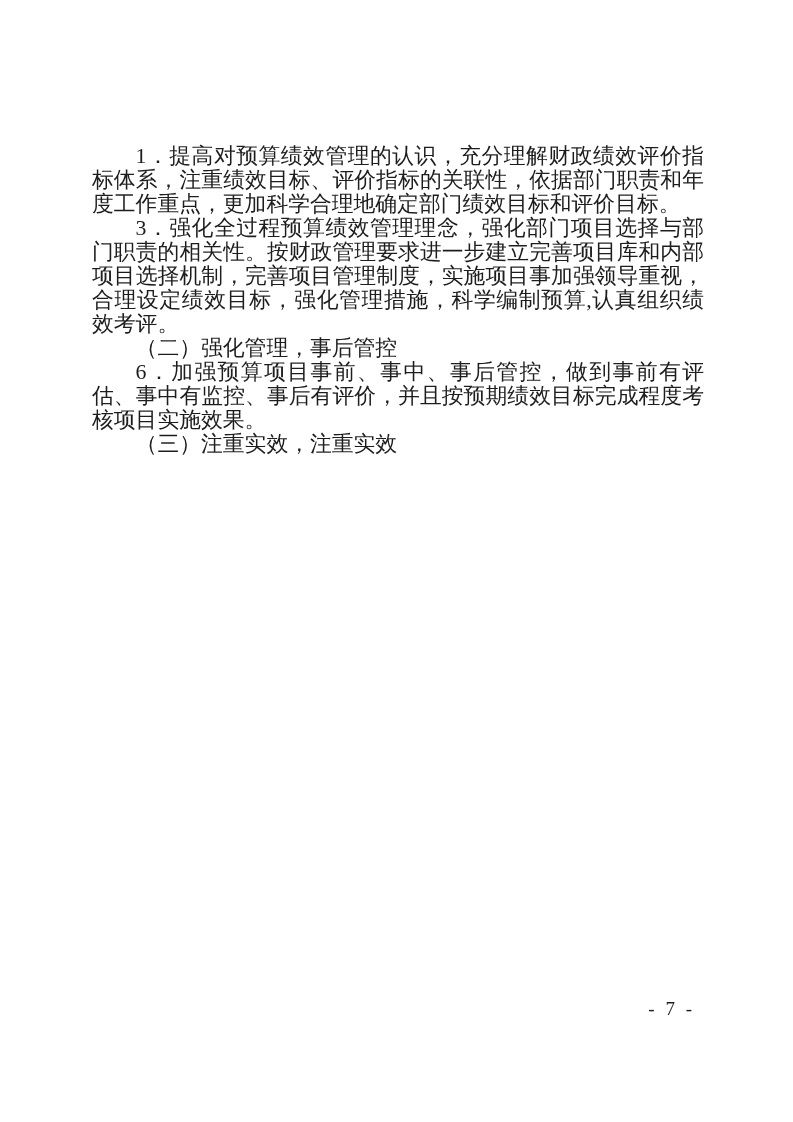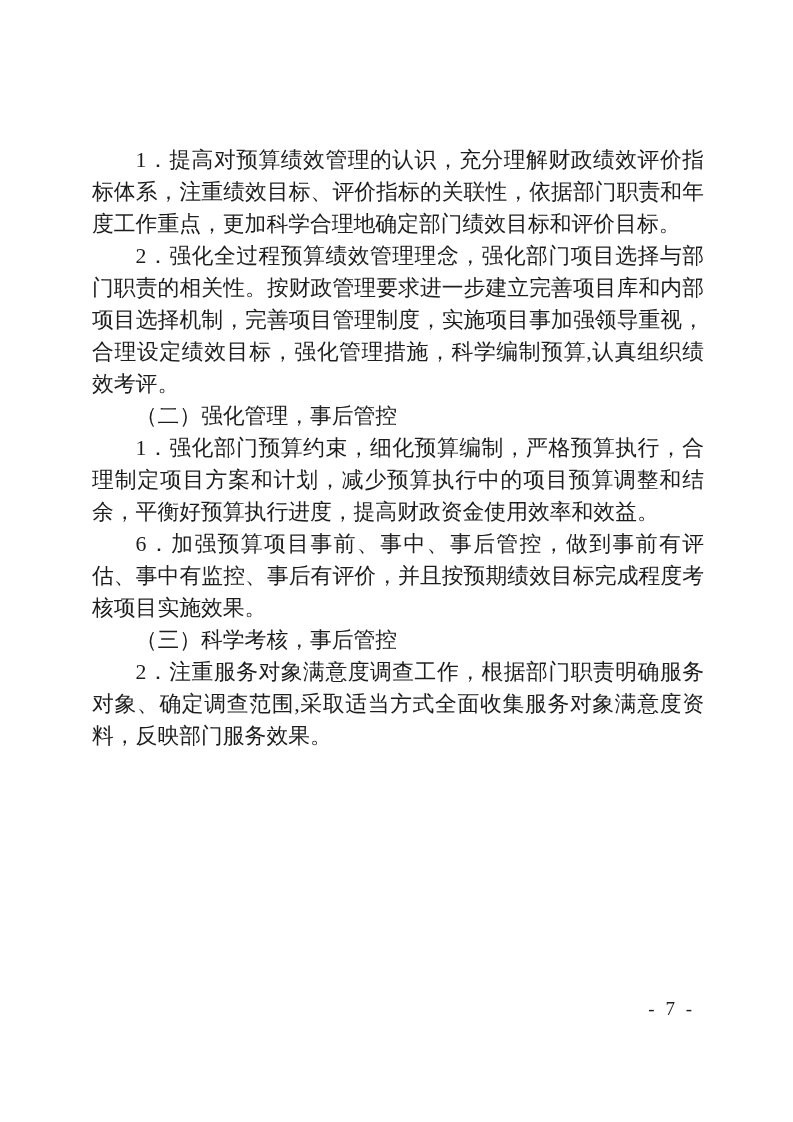--- a/index.html
+++ b/index.html
@@ -20,42 +20,40 @@
   .content {
     position: absolute;
     left: 92px;
     top: 144px;
     width: 612px;
   }
   .content p {
     margin: 0;
     padding: 0;
     font-size: 21.8px;
-    line-height: 32px;
+    line-height: 24px;
     text-align: justify;
     text-indent: 2em;
     word-break: break-all;
   }
   .page-number {
     position: absolute;
     top: 998px;
     right: 98px;
     font-size: 19px;
     letter-spacing: 3px;
     white-space: pre;
     color: #1d1d1d;
   }
 </style>
 </head>
 <body>
 
 <div class="page">
   <div class="content">
     <p>1．提高对预算绩效管理的认识，充分理解财政绩效评价指标体系，注重绩效目标、评价指标的关联性，依据部门职责和年度工作重点，更加科学合理地确定部门绩效目标和评价目标。</p>
-    <p>2．强化全过程预算绩效管理理念，强化部门项目选择与部门职责的相关性。按财政管理要求进一步建立完善项目库和内部项目选择机制，完善项目管理制度，实施项目事加强领导重视，合理设定绩效目标，强化管理措施，科学编制预算,认真组织绩效考评。</p>
+    <p>3．强化全过程预算绩效管理理念，强化部门项目选择与部门职责的相关性。按财政管理要求进一步建立完善项目库和内部项目选择机制，完善项目管理制度，实施项目事加强领导重视，合理设定绩效目标，强化管理措施，科学编制预算,认真组织绩效考评。</p>
     <p>（二）强化管理，事后管控</p>
-    <p>1．强化部门预算约束，细化预算编制，严格预算执行，合理制定项目方案和计划，减少预算执行中的项目预算调整和结余，平衡好预算执行进度，提高财政资金使用效率和效益。</p>
     <p>6．加强预算项目事前、事中、事后管控，做到事前有评估、事中有监控、事后有评价，并且按预期绩效目标完成程度考核项目实施效果。</p>
-    <p>（三）科学考核，事后管控</p>
-    <p>2．注重服务对象满意度调查工作，根据部门职责明确服务对象、确定调查范围,采取适当方式全面收集服务对象满意度资料，反映部门服务效果。</p>
+    <p>（三）注重实效，注重实效</p>
   </div>
   <div class="page-number">- 7 -</div>
 </div>
 
 </body></html>

